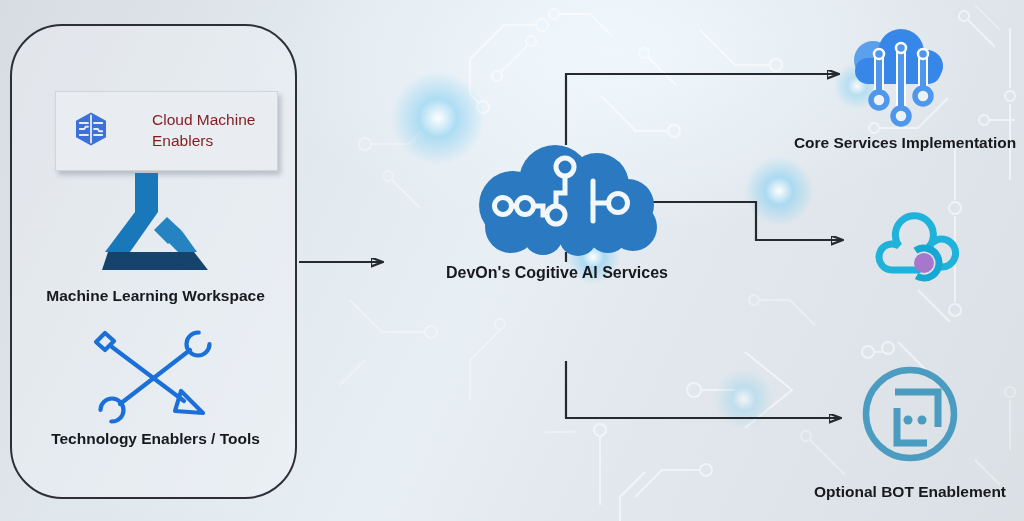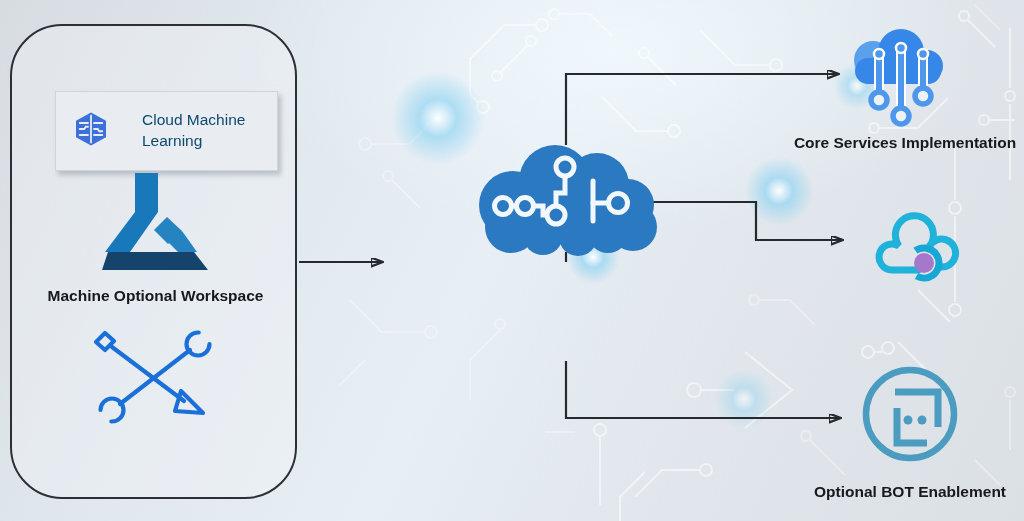--- a/index.html
+++ b/index.html
@@ -9,21 +9,21 @@
     background:linear-gradient(115deg,#d7dce1 0%,#dfe6ec 22%,#e7eef4 48%,#e0e6eb 72%,#dbe0e5 100%);
   }
   .sheen{position:absolute;inset:0;background:radial-gradient(ellipse 520px 260px at 60% 10%,rgba(240,249,253,.85),rgba(240,249,253,0) 70%);pointer-events:none;}
   svg{position:absolute;display:block;}
   .circuit{left:0;top:0;}
   .circuit path,.circuit circle{stroke:#ffffff;fill:none;stroke-width:2;}
   .glow{position:absolute;transform:translate(-50%,-50%);border-radius:50%;pointer-events:none;
         background:radial-gradient(circle,rgba(255,255,255,.95) 0%,rgba(125,205,242,.55) 28%,rgba(125,205,242,0) 70%);}
   .panel{position:absolute;left:10px;top:24px;width:287px;height:475px;border:2px solid #2c3036;border-radius:52px;background:rgba(248,250,252,.30);box-sizing:border-box;}
   .card{position:absolute;left:43px;top:65px;width:221px;height:78px;background:#e9edf1;border:1px solid #d0d5da;box-shadow:3px 4px 5px rgba(100,110,125,.35);}
-  .card-text{position:absolute;left:86px;top:17px;font-size:15.5px;line-height:21px;color:#0c4a6e;}
+  .card-text{position:absolute;left:96px;top:17px;font-size:15.5px;line-height:21px;color:#7f1d1d;}
   .lbl{position:absolute;font-weight:bold;font-size:15.5px;color:#17191c;text-align:center;}
   .svc{position:absolute;left:377px;top:304px;width:360px;text-align:center;font-size:14.8px;line-height:19.5px;color:#2e3338;}
   .arrows path{stroke:#26292d;stroke-width:2.2;fill:none;}
 </style>
 </head>
 <body>
 
 <div class="stage">
   <div class="sheen"></div>
 
@@ -101,43 +101,44 @@
       <svg width="36" height="36" viewBox="0 0 48 48" style="left:17px;top:19px;">
         <polygon points="24,2 44,13 44,35 24,46 4,35 4,13" fill="#3d70d9"></polygon>
         <g stroke="#e8edf3" stroke-width="2.4" fill="none" stroke-linecap="round">
           <path d="M24,6 V42"></path>
           <path d="M9,16 H20 M9,24 H15 L17,21 H20 M9,32 H20"></path>
           <path d="M28,16 H39 M28,24 H33 L35,27 H39 M28,32 H39"></path>
         </g>
       </svg>
       <div class="card-text">
         <span>Cloud Machine</span><br>
-        <span>Learning</span>
+        <span>Enablers</span>
       </div>
     </div>
 
     <svg width="110" height="100" viewBox="0 0 110 100" style="left:88px;top:146px;">
       <polygon points="35,1 58,1 58,40 35,40" fill="#1878ba"></polygon>
       <polygon points="35,40 58,40 30,80 5,80" fill="#1878ba"></polygon>
       <polygon points="67,45 82,59 68,72 54,58" fill="#2583c2"></polygon>
       <polygon points="82,59 97,80 78,80 66,68" fill="#2583c2"></polygon>
       <polygon points="8,80 94,80 108,98 2,98" fill="#15436b"></polygon>
     </svg>
-    <div class="lbl" style="left:0px;top:261px;width:287px;">Machine Optional Workspace</div>
+    <div class="lbl" style="left:0px;top:261px;width:287px;">Machine Learning Workspace</div>
 
     <svg width="132" height="96" viewBox="0 0 132 96" style="left:76px;top:302px;">
       <g stroke="#1a70d8" stroke-width="4.2" fill="none" stroke-linejoin="round" stroke-linecap="round">
         <polygon points="8,14 17,5 26,13 17,22"></polygon>
         <path d="M24,19 L96,73"></path>
         <polygon points="93,63 115,85 87,83"></polygon>
         <path d="M32,76 L102,22"></path>
         <circle cx="24" cy="82" r="11.5" pathLength="100" stroke-dasharray="76 24" transform="rotate(180 24 82)"></circle>
         <circle cx="110" cy="16" r="11.5" pathLength="100" stroke-dasharray="76 24"></circle>
       </g>
     </svg>
+    <div class="lbl" style="left:0px;top:404px;width:287px;">Technology Enablers / Tools</div>
   </div>
 
   <svg class="arrows" width="1024" height="521" viewBox="0 0 1024 521">
     <defs>
       <marker id="ah" markerWidth="13" markerHeight="10" refX="11" refY="4.5" orient="auto" markerUnits="userSpaceOnUse">
         <path d="M0,0 L12,4.5 L0,9 Z" fill="#26292d" stroke="none"></path>
       </marker>
     </defs>
     <path d="M299,262 H382" marker-end="url(#ah)"></path>
     <path d="M566,145 V74 H838" marker-end="url(#ah)"></path>
@@ -165,20 +166,21 @@
         <circle cx="52" cy="63" r="8.5"></circle>
       <path d="M60.5,63 H70 V72 H73.5"></path>
       <circle cx="92" cy="24" r="9"></circle>
         <path d="M92,33.5 V50 H83 V62.5"></path>
       <circle cx="83" cy="72" r="9"></circle>
       <path d="M120,38 V78"></path>
       <path d="M135.5,60 H120"></path>
         <circle cx="145" cy="60" r="9.5"></circle>
     </g>
   </svg>
+  <div class="lbl" style="left:407px;top:264px;width:300px;font-size:16px;">DevOn's Cogitive AI Services</div>
 
   <svg width="112" height="112" viewBox="0 0 112 112" style="left:843px;top:18px;">
     <circle cx="30" cy="42" r="19" fill="#5aa0ec"></circle>
     <circle cx="58" cy="34" r="23" fill="#3687e8"></circle>
     <circle cx="84" cy="48" r="16" fill="#3687e8"></circle>
     <rect x="12" y="40" width="86" height="26" rx="13" fill="#3687e8"></rect>
     <g stroke="#ffffff" stroke-width="10" fill="none">
         <path d="M36,36 V78 M58,30 V96 M80,36 V74"></path>
       </g>
     <g stroke="#4f97ec" stroke-width="6" fill="none" stroke-linecap="round">

